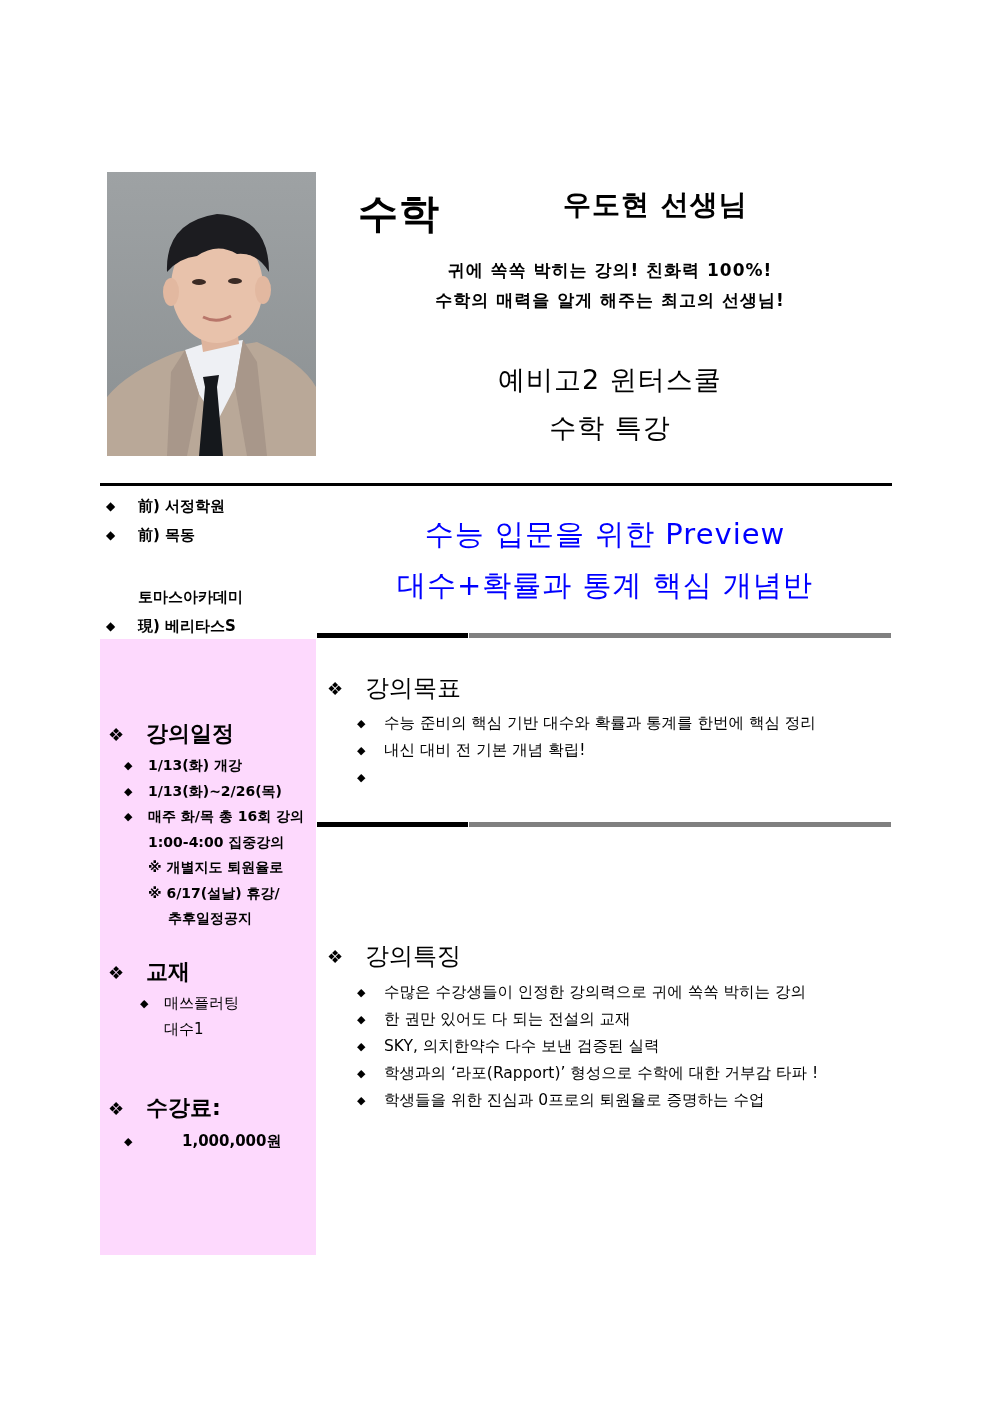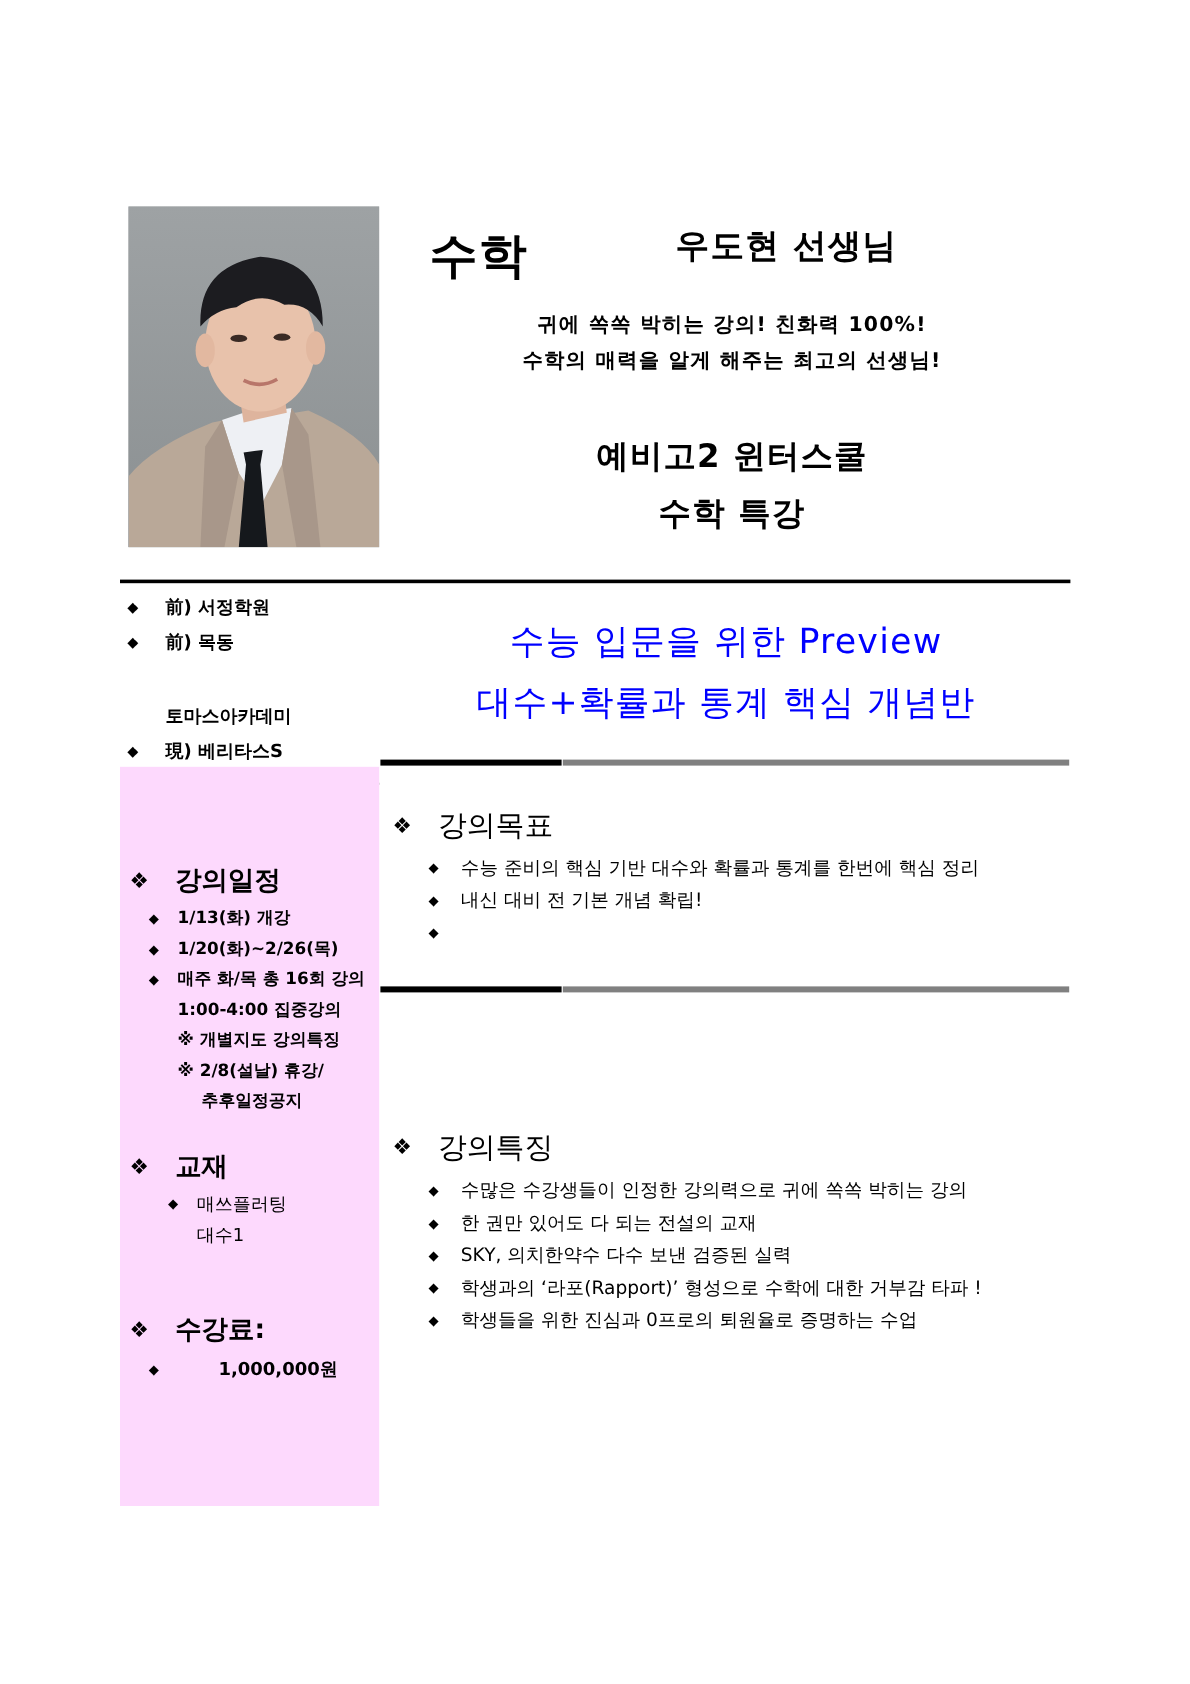--- a/index.html
+++ b/index.html
@@ -35,21 +35,21 @@
       font-size: 28px; font-weight: bold; letter-spacing: 1px;
     }
     .tagline {
       left: 330px; width: 560px; text-align: center;
       font-size: 17px; font-weight: bold; letter-spacing: 1px;
     }
     .tagline.l1 { top: 259px; }
     .tagline.l2 { top: 289px; }
     .course-title {
       left: 330px; width: 560px; text-align: center;
-      font-size: 27px; font-weight: bold; letter-spacing: 1px;
+      font-size: 27px; font-weight: normal; letter-spacing: 1px;
     }
     .course-title.l1 { top: 362px; }
     .course-title.l2 { top: 410px; }
 
     
     .rule-top { left: 100px; top: 483px; width: 792px; height: 3px; background: #000; }
     .bar-black { left: 317px; width: 151px; height: 5px; background: #000; }
     .bar-grey  { left: 469px; width: 422px; height: 5px; background: #808080; }
     .bar1 { top: 633px; }
     .bar2 { top: 822px; }
@@ -180,29 +180,29 @@
     <span class="dia">❖</span>
     <span>강의일정</span>
   </div>
   <div class="side-list" style="left:24px; top:114px;">
     <div class="row">
       <span class="bullet">◆</span>
       <span>1/13(화) 개강</span>
     </div>
     <div class="row">
       <span class="bullet">◆</span>
-      <span>1/20(화)~2/26(목)</span>
+      <span>1/13(화)~2/26(목)</span>
     </div>
     <div class="row">
       <span class="bullet">◆</span>
       <span style="white-space:nowrap;">매주 화/목 총 16회 강의</span>
     </div>
     <div class="indent">1:00-4:00 집중강의</div>
-    <div class="indent">※ 개별지도 강의특징</div>
-    <div class="indent">※ 2/8(설날) 휴강/</div>
+    <div class="indent">※ 개별지도 퇴원율로</div>
+    <div class="indent">※ 6/17(설날) 휴강/</div>
     <div class="indent" style="padding-left:44px;">추후일정공지</div>
   </div>
 
   <div class="side-heading" style="top:318px;">
     <span class="dia">❖</span>
     <span>교재</span>
   </div>
   <div class="side-list" style="left:40px; top:352px; font-weight:normal; font-size:15px;">
     <div class="row">
       <span class="bullet">◆</span>

